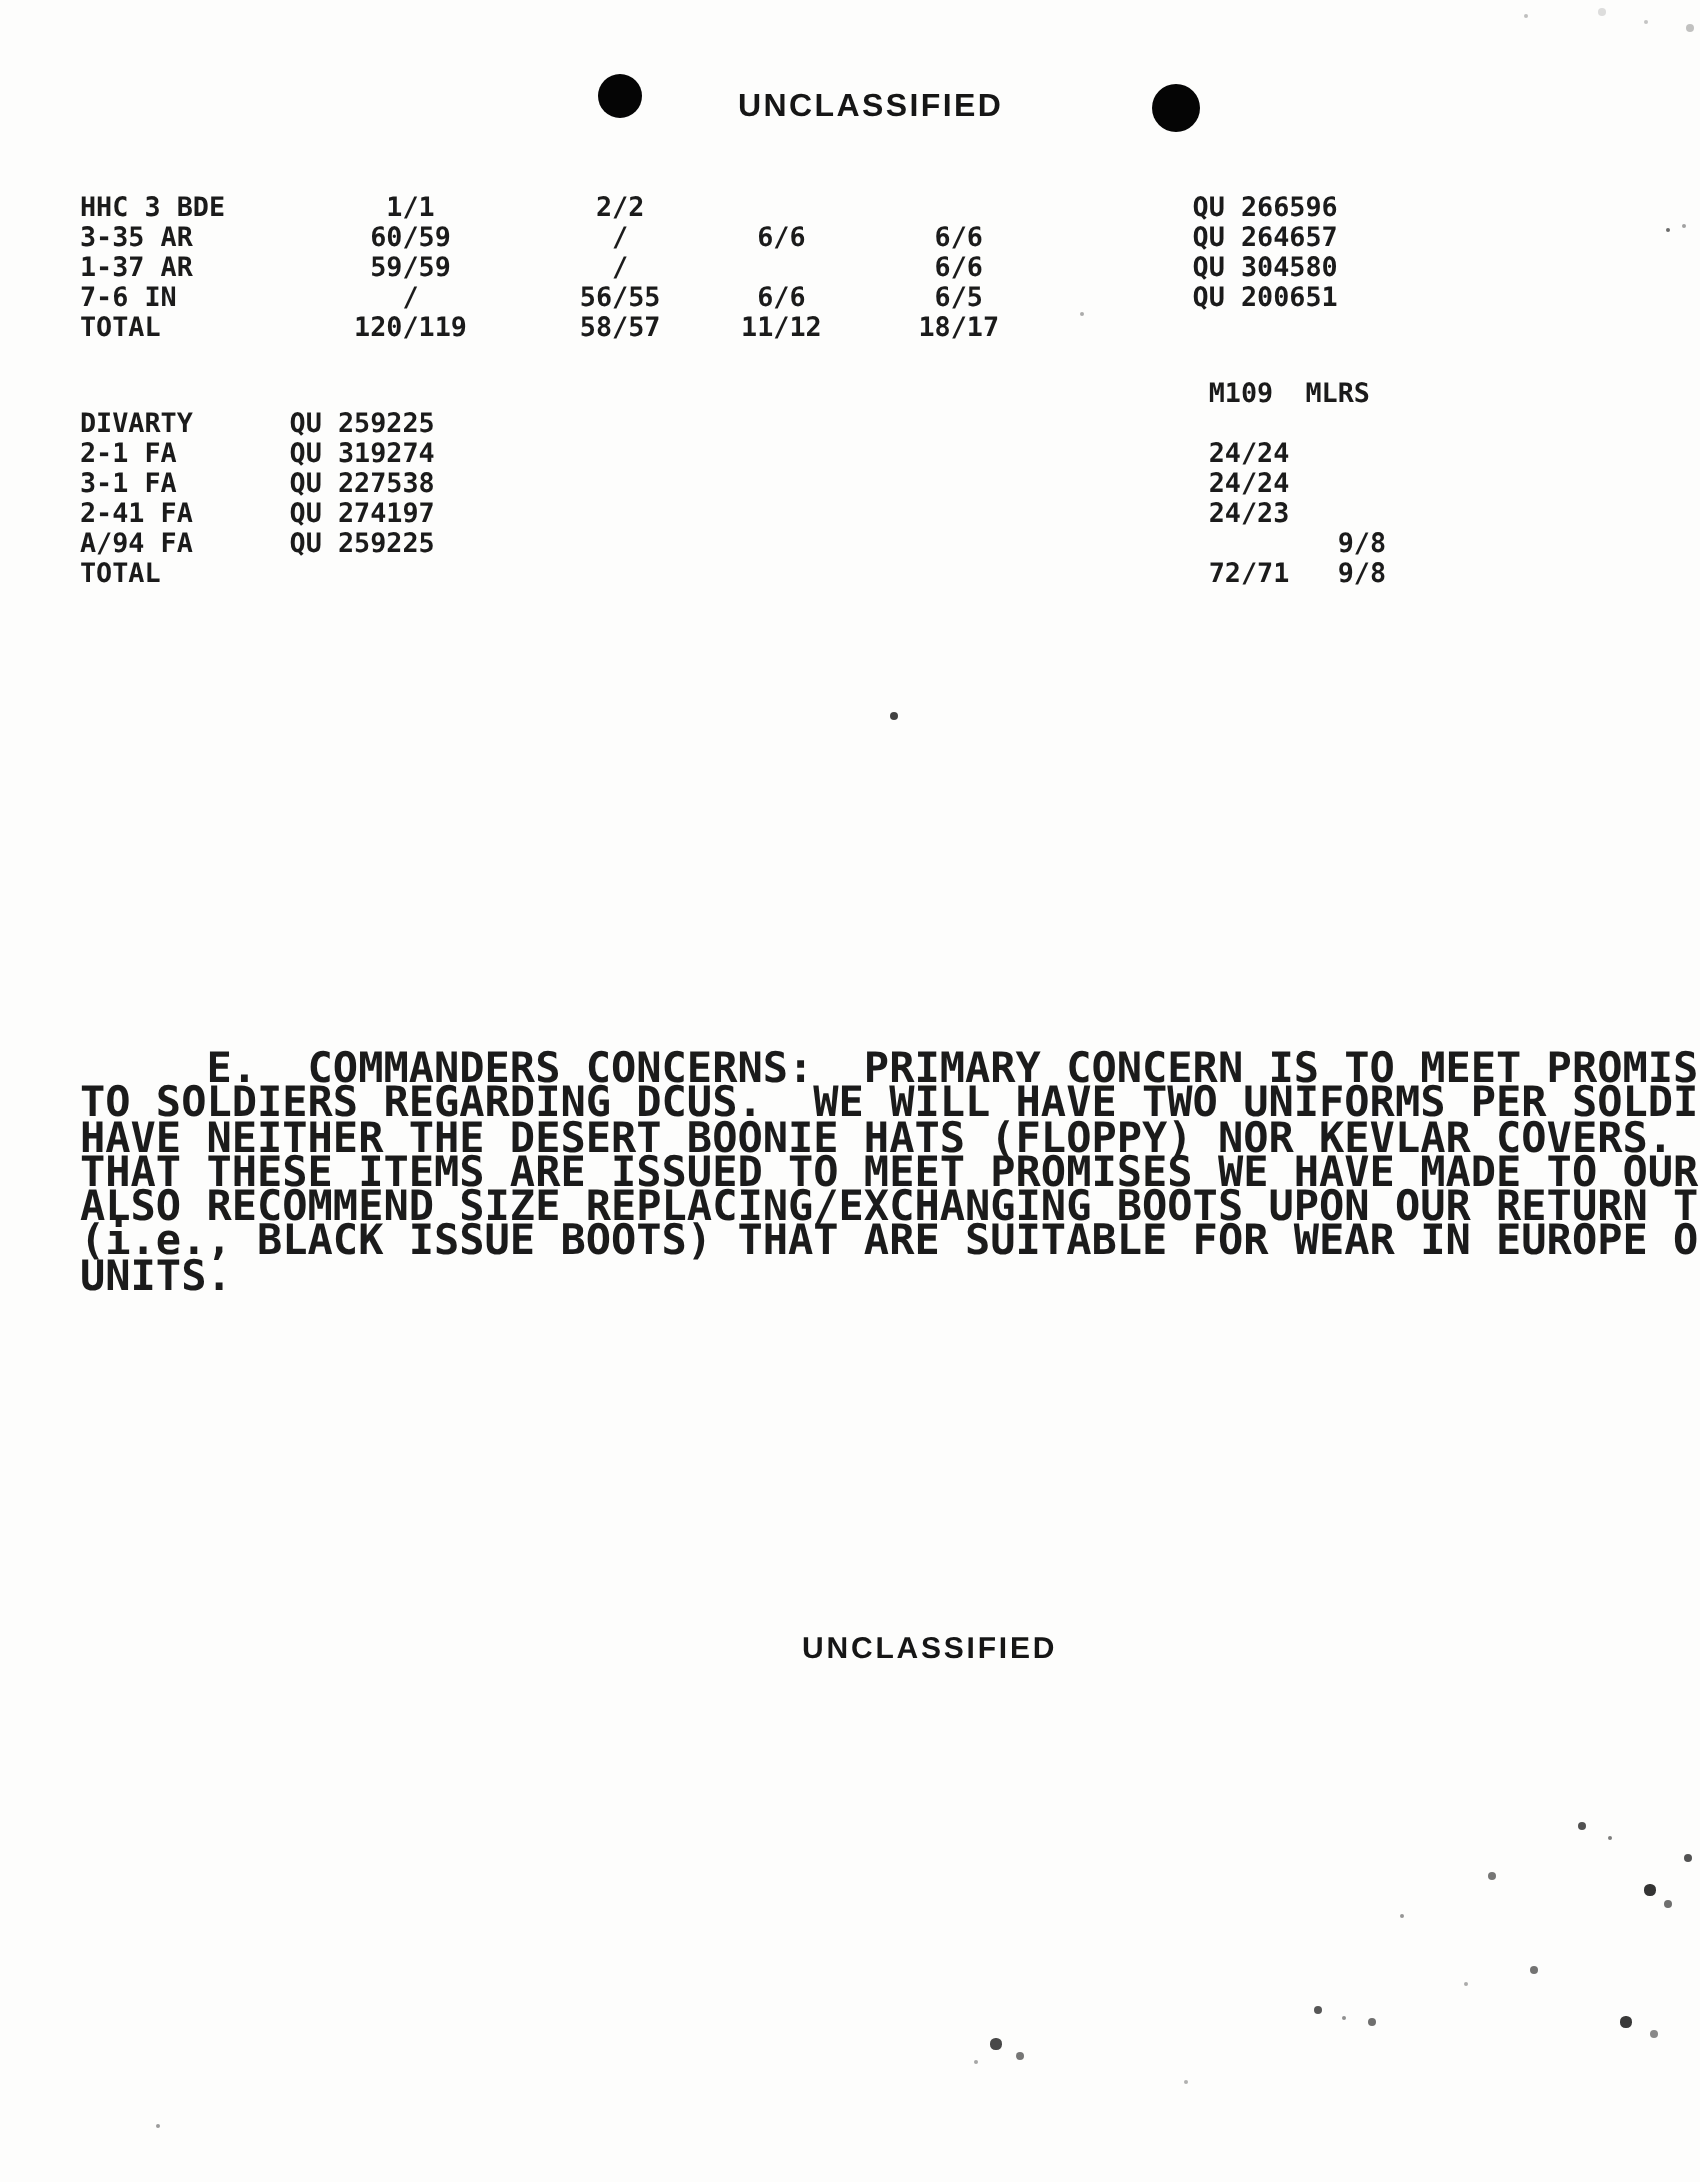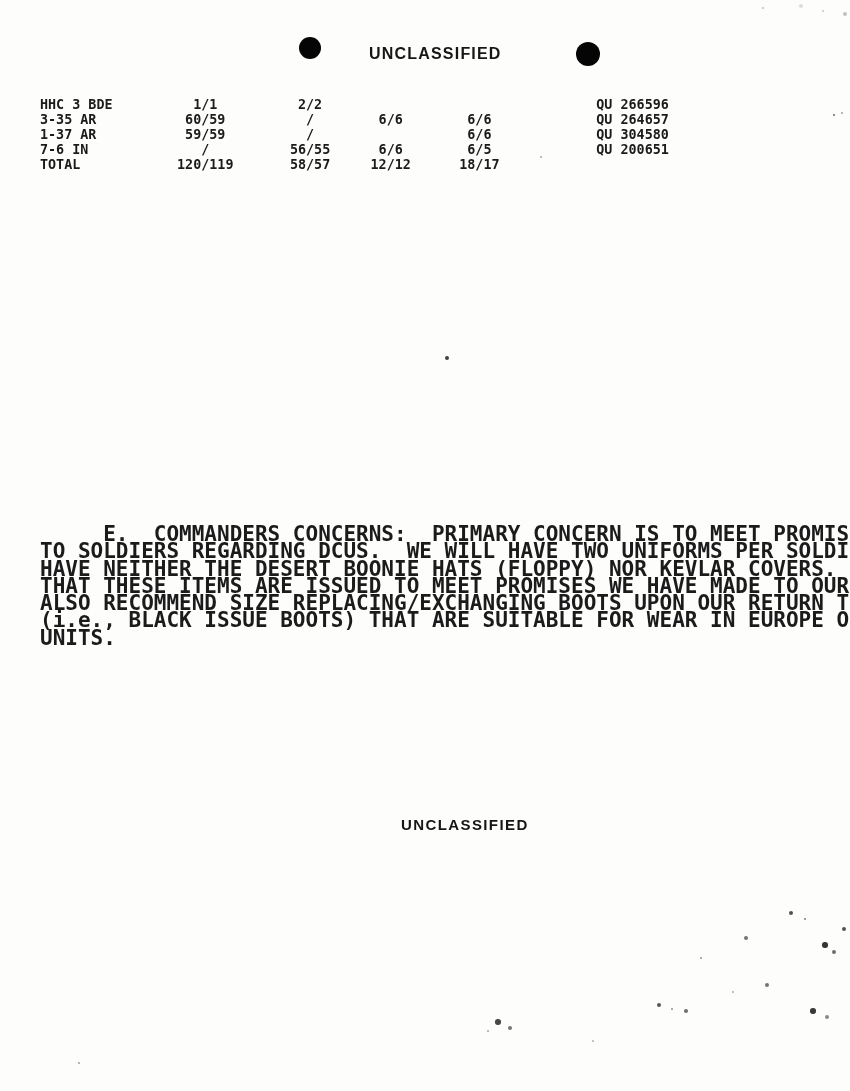--- a/index.html
+++ b/index.html
@@ -104,22 +104,29 @@
   <div class="stamp-dot left"></div>
 
   <div class="classification top">UNCLASSIFIED</div>
 
   <div class="stamp-dot right"></div>
 
   <pre class="block tbl block-maneuver">HHC 3 BDE          1/1          2/2                                  QU 266596
 3-35 AR           60/59          /        6/6        6/6             QU 264657
 1-37 AR           59/59          /                   6/6             QU 304580
 7-6 IN              /          56/55      6/6        6/5             QU 200651
-TOTAL            120/119       58/57     12/12      18/17</pre>
+TOTAL            120/119       58/57     11/12      18/17</pre>
 
+  <pre class="block tbl block-artillery">                                                                      M109  MLRS
+DIVARTY      QU 259225
+2-1 FA       QU 319274                                                24/24
+3-1 FA       QU 227538                                                24/24
+2-41 FA      QU 274197                                                24/23
+A/94 FA      QU 259225                                                        9/8
+TOTAL                                                                 72/71   9/8</pre>
 
 
   <pre class="block block-paragraph">     E.  COMMANDERS CONCERNS:  PRIMARY CONCERN IS TO MEET PROMISES WE HAVE MADE
 TO SOLDIERS REGARDING DCUS.  WE WILL HAVE TWO UNIFORMS PER SOLDIER, BUT WE
 HAVE NEITHER THE DESERT BOONIE HATS (FLOPPY) NOR KEVLAR COVERS.  ESSENTIAL
 THAT THESE ITEMS ARE ISSUED TO MEET PROMISES WE HAVE MADE TO OUR SOLDIERS WE
 ALSO RECOMMEND SIZE REPLACING/EXCHANGING BOOTS UPON OUR RETURN TO USAREUR
 (i.e., BLACK ISSUE BOOTS) THAT ARE SUITABLE FOR WEAR IN EUROPE OR IN STATESIDE
 UNITS.</pre>
 

